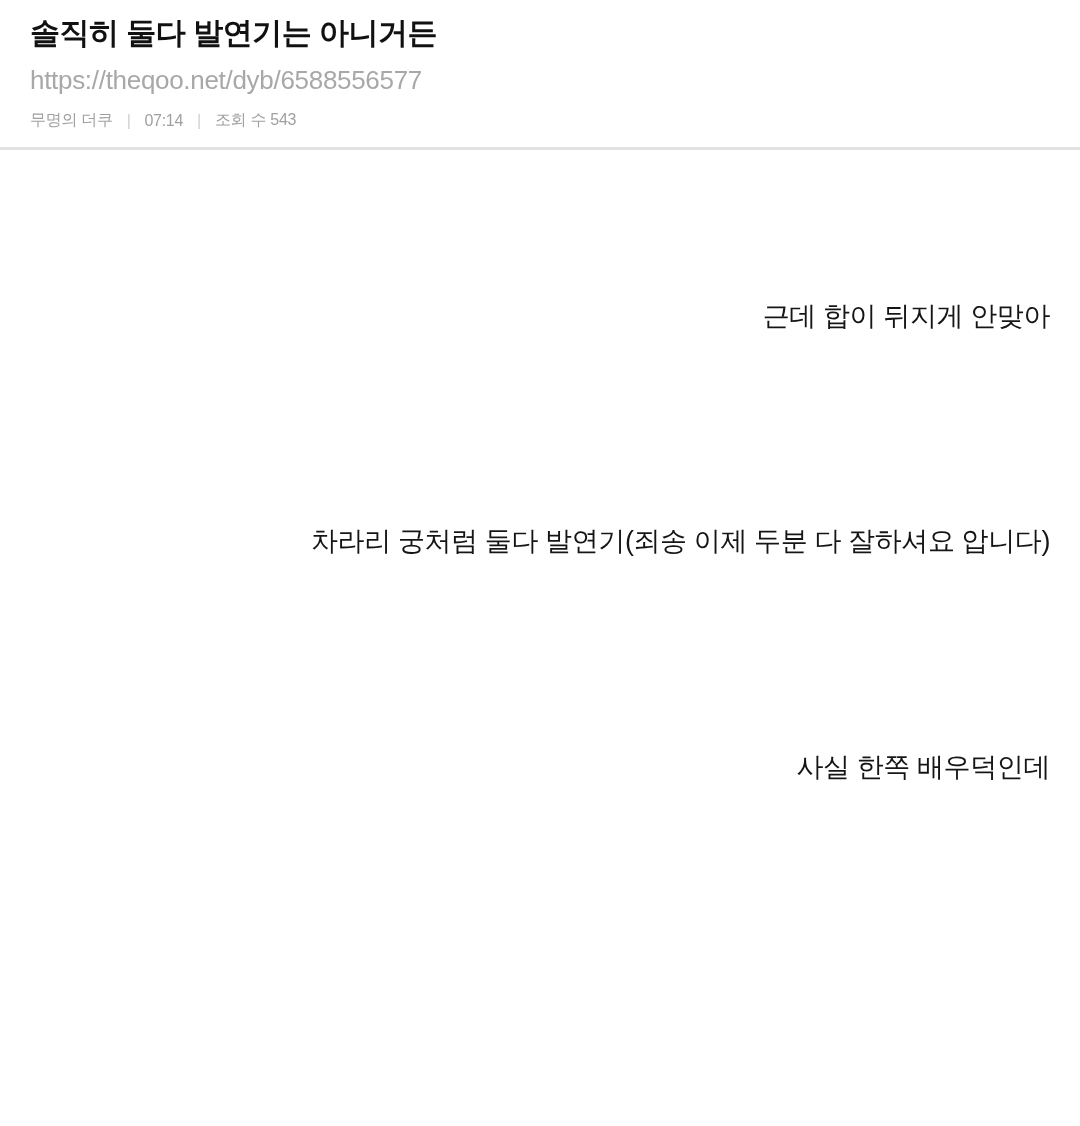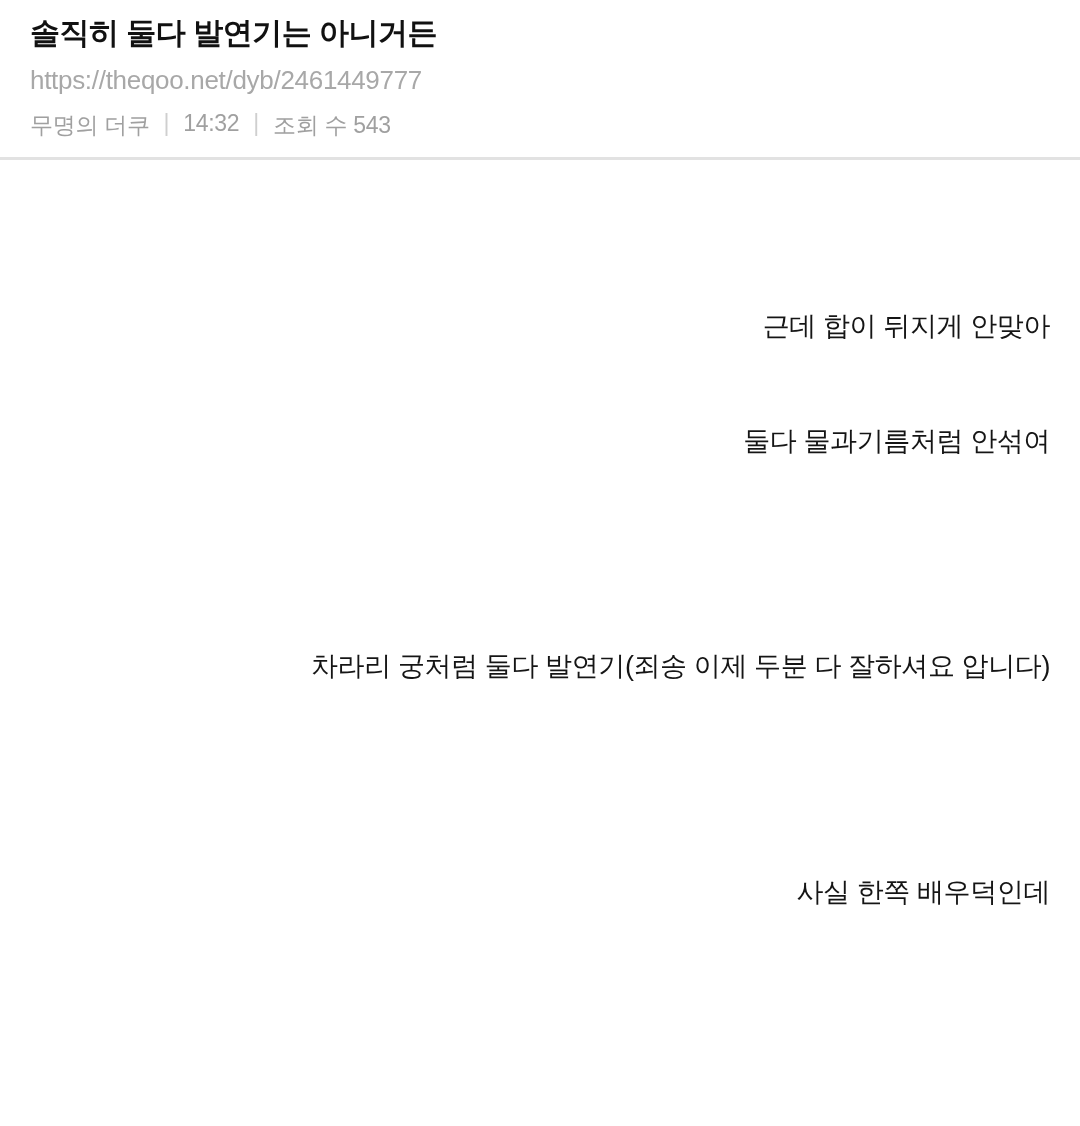--- a/index.html
+++ b/index.html
@@ -37,25 +37,25 @@
   }
   .post-url {
     font-size: 26px;
     color: #a8a8a8;
     line-height: 1.25;
     margin: 0 0 14px 0;
     letter-spacing: -0.3px;
     white-space: nowrap;
   }
   .post-meta {
-    font-size: 23px;
+    font-size: 16px;
     color: #a0a0a0;
     letter-spacing: -0.3px;
     display: flex;
-    align-items: flex-start;
+    align-items: center;
     gap: 0;
     margin-bottom: 16px;
     white-space: nowrap;
   }
   .post-meta .sep {
     display: inline-block;
     margin: 0 14px;
     color: #cfcfcf;
   }
   .header-divider {
@@ -87,36 +87,35 @@
     text-align: right;
   }
 </style>
 </head>
 <body>
 
 <div class="page">
 
   <div class="post-header">
     <h1 class="post-title">솔직히 둘다 발연기는 아니거든</h1>
-    <div class="post-url">https://theqoo.net/dyb/2461449777</div>
+    <div class="post-url">https://theqoo.net/dyb/6588556577</div>
     <div class="post-meta">
       <span>무명의 더쿠</span>
       <span class="sep">|</span>
-      <span>14:32</span>
+      <span>07:14</span>
       <span class="sep">|</span>
       <span>조회 수 543</span>
     </div>
     <div class="header-divider"></div>
   </div>
 
   <div class="post-body">
 
     <p class="para">
       <span class="line">근데 합이 뒤지게 안맞아</span>
-      <span class="line">둘다 물과기름처럼 안섞여</span>
     </p>
 
     <p class="para">
       <span class="line">차라리 궁처럼 둘다 발연기(죄송 이제 두분 다 잘하셔요 압니다)</span>
     </p>
 
     <p class="para">
       <span class="line">사실 한쪽 배우덕인데</span>
       
       

